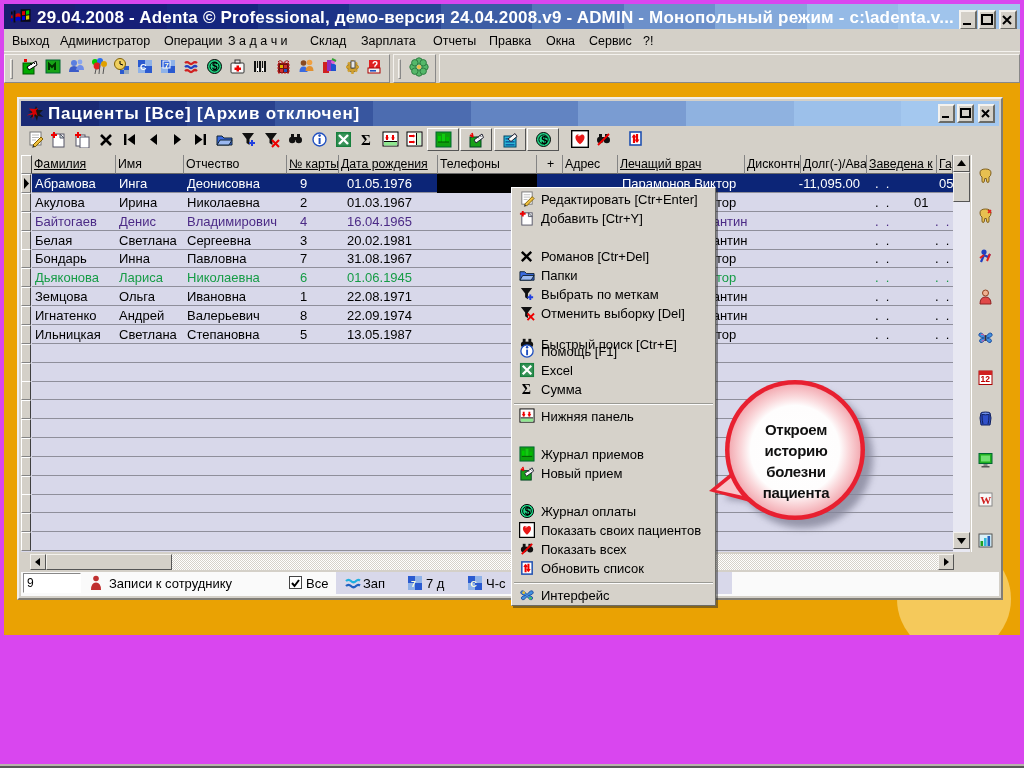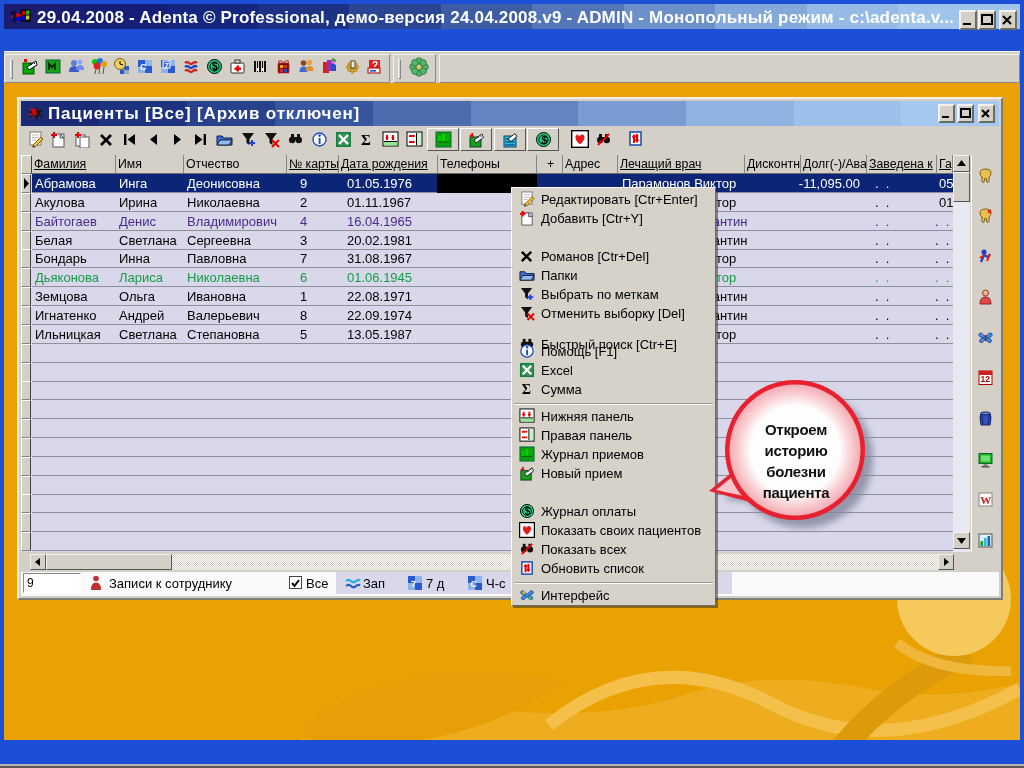--- a/index.html
+++ b/index.html
@@ -1,28 +1,28 @@
 <!DOCTYPE html>
 <html><head><meta charset="utf-8">
 <style>
 *{margin:0;padding:0;box-sizing:border-box}
 html,body{width:1024px;height:768px;overflow:hidden}
 body{font-family:"Liberation Sans",sans-serif;background:#D4D0C8;position:relative}
 .abs{position:absolute}
-#frame{position:absolute;left:0;top:0;width:1024px;height:768px;background:#1d4ed8}
+#frame{position:absolute;left:0;top:0;width:1024px;height:768px;background:#d946ef}
 #tbar{position:absolute;left:4px;top:4px;width:1016px;height:25px;
  background:linear-gradient(90deg,#1a1d70 0%,#1a1d70 7%,#161f78 7%,#161f78 16%,#15267e 16%,#15267e 25%,#1b3287 25%,#1b3287 34%,#294593 34%,#294593 43%,#3c5ca4 43%,#3c5ca4 52%,#5376b8 52%,#5376b8 61%,#6c90ca 61%,#6c90ca 70%,#83a8da 70%,#83a8da 79%,#95bae6 79%,#95bae6 88%,#a0c4ec 88%,#a0c4ec 100%)}
 #tbar .ttext{position:absolute;left:33px;top:4px;font-size:17px;letter-spacing:0.2px;font-weight:bold;color:#fff;white-space:nowrap}
 .wbtn{position:absolute;top:6px;width:18px;height:20px;background:#D4D0C8;border-top:2px solid #f4f2ee;border-left:2px solid #f4f2ee;border-right:2px solid #6b6b66;border-bottom:2px solid #6b6b66}
 #mbar{position:absolute;left:4px;top:29px;width:1016px;height:22px;background:#D4D0C8;font-size:12.5px;color:#000}
 #mbar span{position:absolute;top:5px;white-space:pre}
 #toolbar{position:absolute;left:4px;top:51px;width:1016px;height:32px;background:#D4D0C8;border-top:1px solid #f4f2ee}
 .tbpanel{position:absolute;top:2px;height:29px;border-top:1px solid #f4f2ee;border-left:1px solid #f4f2ee;border-right:1px solid #888;border-bottom:1px solid #888}
 .grip{position:absolute;width:3px;height:20px;border-top:1px solid #f4f2ee;border-left:1px solid #f4f2ee;border-right:1px solid #888;border-bottom:1px solid #888}
-#client{position:absolute;left:4px;top:83px;width:1016px;height:657px;background:#EAA203;overflow:hidden}
+#client{position:absolute;left:4px;top:83px;width:1016px;height:552px;background:#EAA203;overflow:hidden}
 #win{position:absolute;left:13px;top:14px;width:986px;height:503px;background:#D4D0C8;
  border-top:2px solid #f0eeea;border-left:2px solid #f0eeea;border-right:2px solid #807d76;border-bottom:2px solid #807d76}
 #wtbar{position:absolute;left:2px;top:2px;width:978px;height:25px;
  background:linear-gradient(90deg,#1a2a74 0%,#1a2a74 8%,#1d3380 8%,#1d3380 17%,#28418d 17%,#28418d 26%,#38569f 26%,#38569f 36%,#4c6cb0 36%,#4c6cb0 46%,#6284c2 46%,#6284c2 57%,#7a9cd2 57%,#7a9cd2 68%,#8fb2e0 68%,#8fb2e0 79%,#9cc0ea 79%,#9cc0ea 90%,#a4c8ef 90%,#a4c8ef 100%)}
 #wtbar .wtext{position:absolute;left:27px;top:3px;font-size:17px;letter-spacing:0.8px;font-weight:bold;color:#fff;white-space:nowrap}
 .wbtn2{position:absolute;top:3px;width:17px;height:19px;background:#D4D0C8;border-top:2px solid #f4f2ee;border-left:2px solid #f4f2ee;border-right:2px solid #6b6b66;border-bottom:2px solid #6b6b66}
 #wtools{position:absolute;left:2px;top:27px;width:978px;height:27px;background:#D4D0C8}
 .wibtn{position:absolute;top:2px;width:32px;height:23px;background:#D4D0C8;border-top:1px solid #fff;border-left:1px solid #fff;border-right:1px solid #555;border-bottom:1px solid #555}
 #grid{position:absolute;left:2px;top:56px;width:934px;height:397px;background:#d8d8ea;overflow:hidden}
 .hc{position:absolute;top:0;height:19px;border-right:1px solid #848484;border-bottom:1px solid #6a6a6a;background:#D4D0C8;padding:2px 0 0 2px;white-space:nowrap;overflow:hidden;font-size:12.3px}
@@ -62,20 +62,33 @@
 <div class="wbtn" style="left:955px"><svg width="14" height="16">
           <rect x="2" y="11" width="8" height="2" fill="#000"></rect>
         </svg></div>
 <div class="wbtn" style="left:974px"><svg width="14" height="16">
           <rect x="2" y="3" width="10" height="9" fill="none" stroke="#000" stroke-width="2"></rect>
         </svg></div>
 <div class="wbtn" style="left:995px"><svg width="14" height="16">
           <path d="M2 4 L10 12 M10 4 L2 12" stroke="#000" stroke-width="2"></path>
         </svg></div>
 </div>
+<div id="mbar">
+<span style="left:8px">Выход</span>
+<span style="left:56px">Администратор</span>
+<span style="left:160px">Операции</span>
+<span style="left:224px">З а д а ч и</span>
+<span style="left:306px">Склад</span>
+<span style="left:357px">Зарплата</span>
+<span style="left:429px">Отчеты</span>
+<span style="left:485px">Правка</span>
+<span style="left:542px">Окна</span>
+<span style="left:585px">Сервис</span>
+<span style="left:639px">?!</span>
+</div>
 <div id="toolbar">
 <div class="tbpanel" style="left:0px;width:386px"></div>
 <div class="tbpanel" style="left:389px;width:43px"></div>
 <div class="tbpanel" style="left:435px;width:581px"></div>
 <div class="grip" style="left:6px;top:7px"></div>
 <div class="grip" style="left:394px;top:7px"></div>
 <div class="abs" style="left:18px;top:6px;width:17px;height:17px"><svg width="17" height="17" viewBox="0 0 17 17">
           <rect x="1" y="5" width="11" height="11" fill="#0a0"></rect>
           <rect x="1" y="5" width="11" height="11" fill="none" stroke="#050"></rect>
           <path d="M5 9 L14 3 L15 7 L7 12 Z" fill="#fff" stroke="#000"></path>
@@ -382,24 +395,24 @@
 <i style="left:907px">05</i>
 </div>
 <div class="gcell" style="left:0;top:19px;width:10px;height:19px"><svg width="8" height="17">
               <path d="M2 3 L7 8.5 L2 14 Z" fill="#000"></path>
             </svg></div>
 <div class="grow" style="top:38px;color:#000;">
 <i style="left:3px">Акулова</i>
             <i style="left:87px">Ирина</i>
             <i style="left:155px">Николаевна</i>
             <i style="left:268px">2</i>
-            <i style="left:315px">01.11.1967</i>
+            <i style="left:315px">01.03.1967</i>
 <i style="left:590px">Парамонов Виктор</i>
 <i style="left:843px;color:#000">.&nbsp;&nbsp;.</i>
-<i style="left:907px">01</i>
+<i style="left:882px">01</i>
 </div>
 <div class="gcell" style="left:0;top:38px;width:10px;height:19px"></div>
 <div class="grow" style="top:57px;color:#4b2a86;">
 <i style="left:3px">Байтогаев</i>
             <i style="left:87px">Денис</i>
             <i style="left:155px">Владимирович</i>
             <i style="left:268px">4</i>
             <i style="left:315px">16.04.1965</i>
 <i style="left:590px">Романов Константин</i>
 <i style="left:843px;color:#4b2a86">.&nbsp;&nbsp;.</i>
@@ -676,31 +689,20 @@
 <div class="msep" style="top:215px"></div>
 <div class="mi" style="top:219px">
           <span class="micon"><svg width="16" height="16" viewBox="0 0 17 17">
               <rect x="1" y="1" width="15" height="14" fill="#fff" stroke="#000"></rect>
               <rect x="2" y="11" width="13" height="3.5" fill="#90e890"></rect>
               <path d="M5 4 v5 M11 4 v5" stroke="#e00" stroke-width="2"></path>
               <path d="M5 9 l-2 -2.5 h4 Z M11 9 l-2 -2.5 h4 Z" fill="#e00"></path>
               <path d="M2 10.5 h13" stroke="#000"></path>
             </svg></span>
           <span class="mt">Нижняя панель</span>
-        </div>
-<div class="mi" style="top:238px">
-          <span class="micon"><svg width="16" height="16" viewBox="0 0 17 17">
-              <rect x="1" y="1" width="15" height="14" fill="#fff" stroke="#000"></rect>
-              <rect x="11" y="2" width="4" height="12" fill="#c8f0c8"></rect>
-              <path d="M3 5 h4 M3 11 h4" stroke="#e00" stroke-width="2"></path>
-              <path d="M7 5 l2.5 0 l-2.5 0 Z" fill="#e00"></path>
-              <path d="M9.5 5 l-2.5 -1.5 v3 Z M9.5 11 l-2.5 -1.5 v3 Z" fill="#e00"></path>
-              <path d="M10.5 2 v12" stroke="#000"></path>
-            </svg></span>
-          <span class="mt">Правая панель</span>
         </div>
 <div class="mi" style="top:257px">
           <span class="micon"><svg width="16" height="16" viewBox="0 0 17 17">
               <rect x="1" y="1" width="15" height="15" fill="#0fa00f" stroke="#063"></rect>
               <rect x="3" y="5" width="3" height="6" fill="#0c0"></rect>
               <rect x="7" y="3" width="3" height="8" fill="#1c1"></rect>
               <rect x="11" y="6" width="3" height="5" fill="#0b0"></rect>
               <path d="M3 11 h11" stroke="#050"></path>
             </svg></span>
           <span class="mt">Журнал приемов</span>

